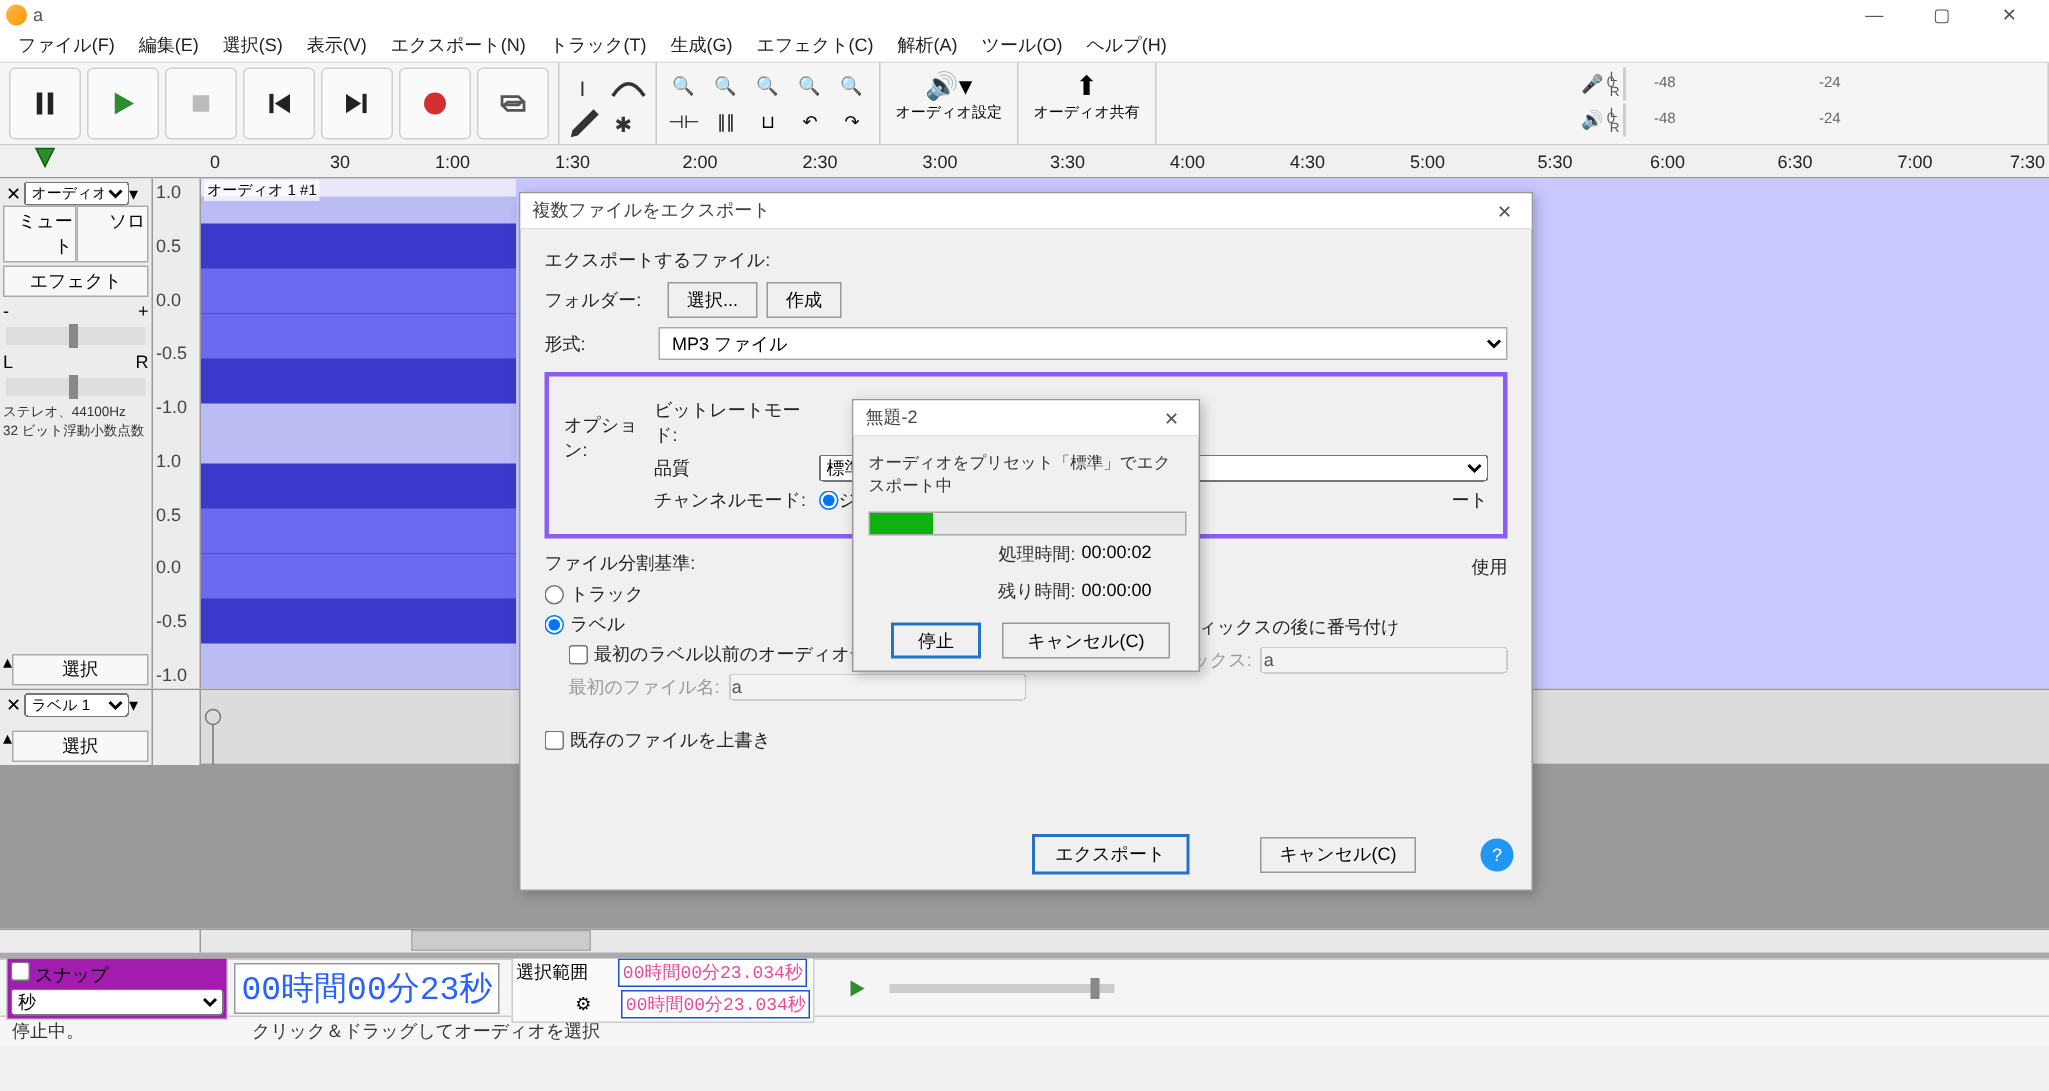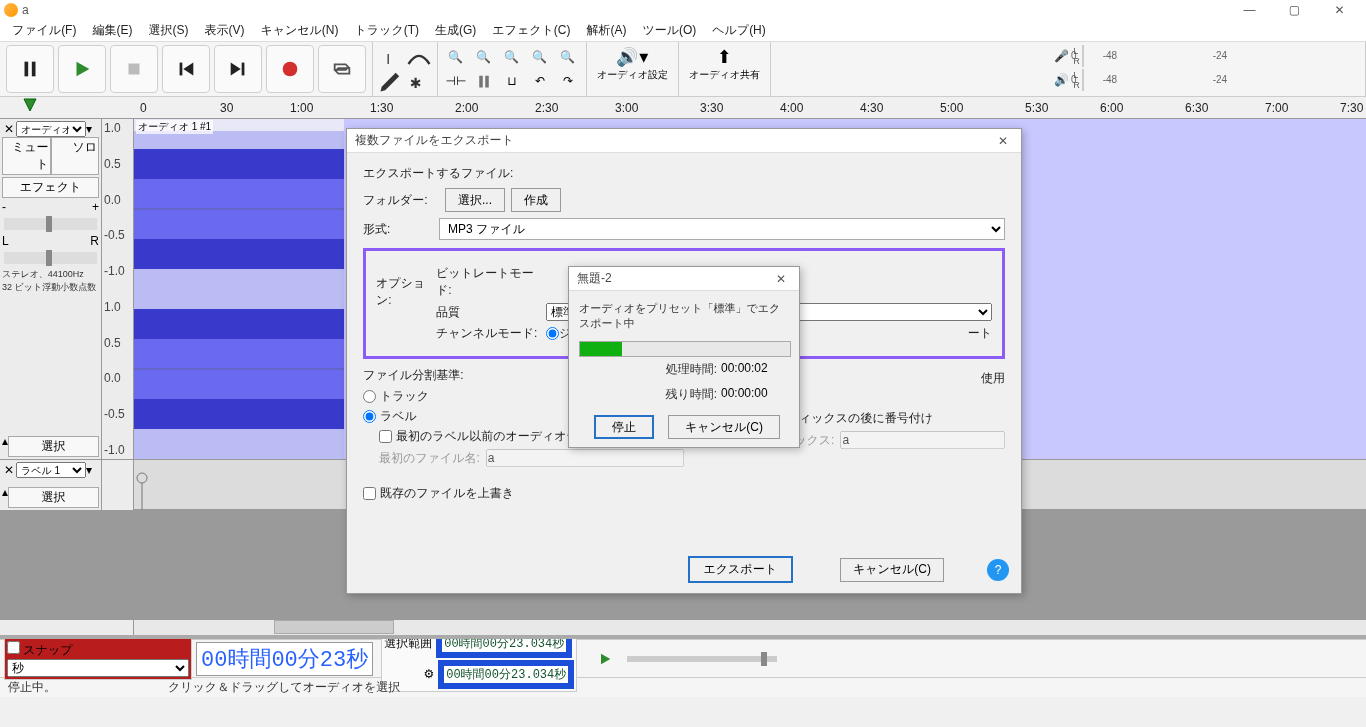--- a/index.html
+++ b/index.html
@@ -37,24 +37,24 @@
 .track-panel .sel-btn { text-align: center; border: 1px solid #aaa; background: #f8f8f8; padding: 1px; margin-top: 2px; }
 .scale-col { width: 32px; background: #ececec; border-right: 1px solid #999; font-size: 9px; color: #444; display: flex; flex-direction: column; justify-content: space-between; padding: 2px; }
 .wave-area { flex: 1; background: #c8c8ff; position: relative; overflow: hidden; }
 .wave-title { position: absolute; top: 1px; left: 2px; font-size: 10px; background: rgba(255,255,255,0.7); padding: 0 2px; z-index: 2; }
 .wave-svg { width: 210px; height: 100%; }
 .label-track { display: flex; height: 50px; background: #e8e8e8; border-top: 1px solid #999; }
 .label-wave { flex: 1; background: #dcdcdc; position: relative; }
 .hscroll { height: 16px; background: #e8e8e8; border-top: 1px solid #999; display: flex; }
 .hscroll .thumb { width: 120px; height: 14px; background: #ccc; border: 1px solid #aaa; margin-left: 140px; }
 .bottom-bar { height: 38px; background: #f5f5f5; border-top: 1px solid #ccc; display: flex; align-items: center; padding: 0 4px; }
-.snap-box { width: 188px; border: 1px solid #ccc; padding: 2px; background: #b91c1c; }
+.snap-box { width: 148px; border: 1px solid #ccc; padding: 2px; background: #a21caf; }
 .time-display { font-family: "Courier New", monospace; font-size: 22px; color: #2962ff; background: #fff; border: 1px solid #999; padding: 1px 4px; margin: 0 4px; }
 .sel-box { border: 1px solid #ccc; padding: 2px; background: #fafafa; margin: 0 4px; display: flex; align-items: center; }
-.sel-time { font-family: "Courier New", monospace; font-size: 12px; color: #14532d; background: #fff; border: 6px solid #1d4ed8; padding: 0 2px; margin-left: 4px; }
+.sel-time { font-family: "Courier New", monospace; font-size: 12px; color: #ec4899; background: #fff; border: 1px solid #1d4ed8; padding: 0 2px; margin-left: 20px; }
 .status-bar { height: 20px; background: #f5f5f5; border-top: 1px solid #ccc; display: flex; align-items: center; padding: 0 8px; font-size: 11px; color: #333; }
 .status-bar .s1 { width: 160px; }
 
 .dialog { position: absolute; background: #f0f0f0; border: 1px solid #999; box-shadow: 2px 2px 8px rgba(0,0,0,0.25); }
 .export-dialog { left: 346px; top: 128px; width: 676px; height: 466px; }
 .dlg-title { height: 24px; background: #fff; display: flex; align-items: center; padding: 0 8px; border-bottom: 1px solid #ddd; }
 .dlg-title .t { flex: 1; color: #444; }
 .dlg-title .x { width: 20px; text-align: center; color: #555; }
 .dlg-body { padding: 12px 16px; font-size: 12px; color: #222; }
 .form-row { display: flex; align-items: center; margin: 6px 0; }
@@ -97,21 +97,21 @@
     <div>▢</div>
     <div>✕</div>
   </div>
 </div>
 
 <div class="menu-bar">
   <span>ファイル(F)</span>
   <span>編集(E)</span>
   <span>選択(S)</span>
   <span>表示(V)</span>
-  <span>キャンセル(N)</span>
+  <span>エクスポート(N)</span>
   <span>トラック(T)</span>
   <span>生成(G)</span>
   <span>エフェクト(C)</span>
   <span>解析(A)</span>
   <span>ツール(O)</span>
   <span>ヘルプ(H)</span>
 </div>
 
 <div class="toolbar-row">
   <div class="tb-group">

